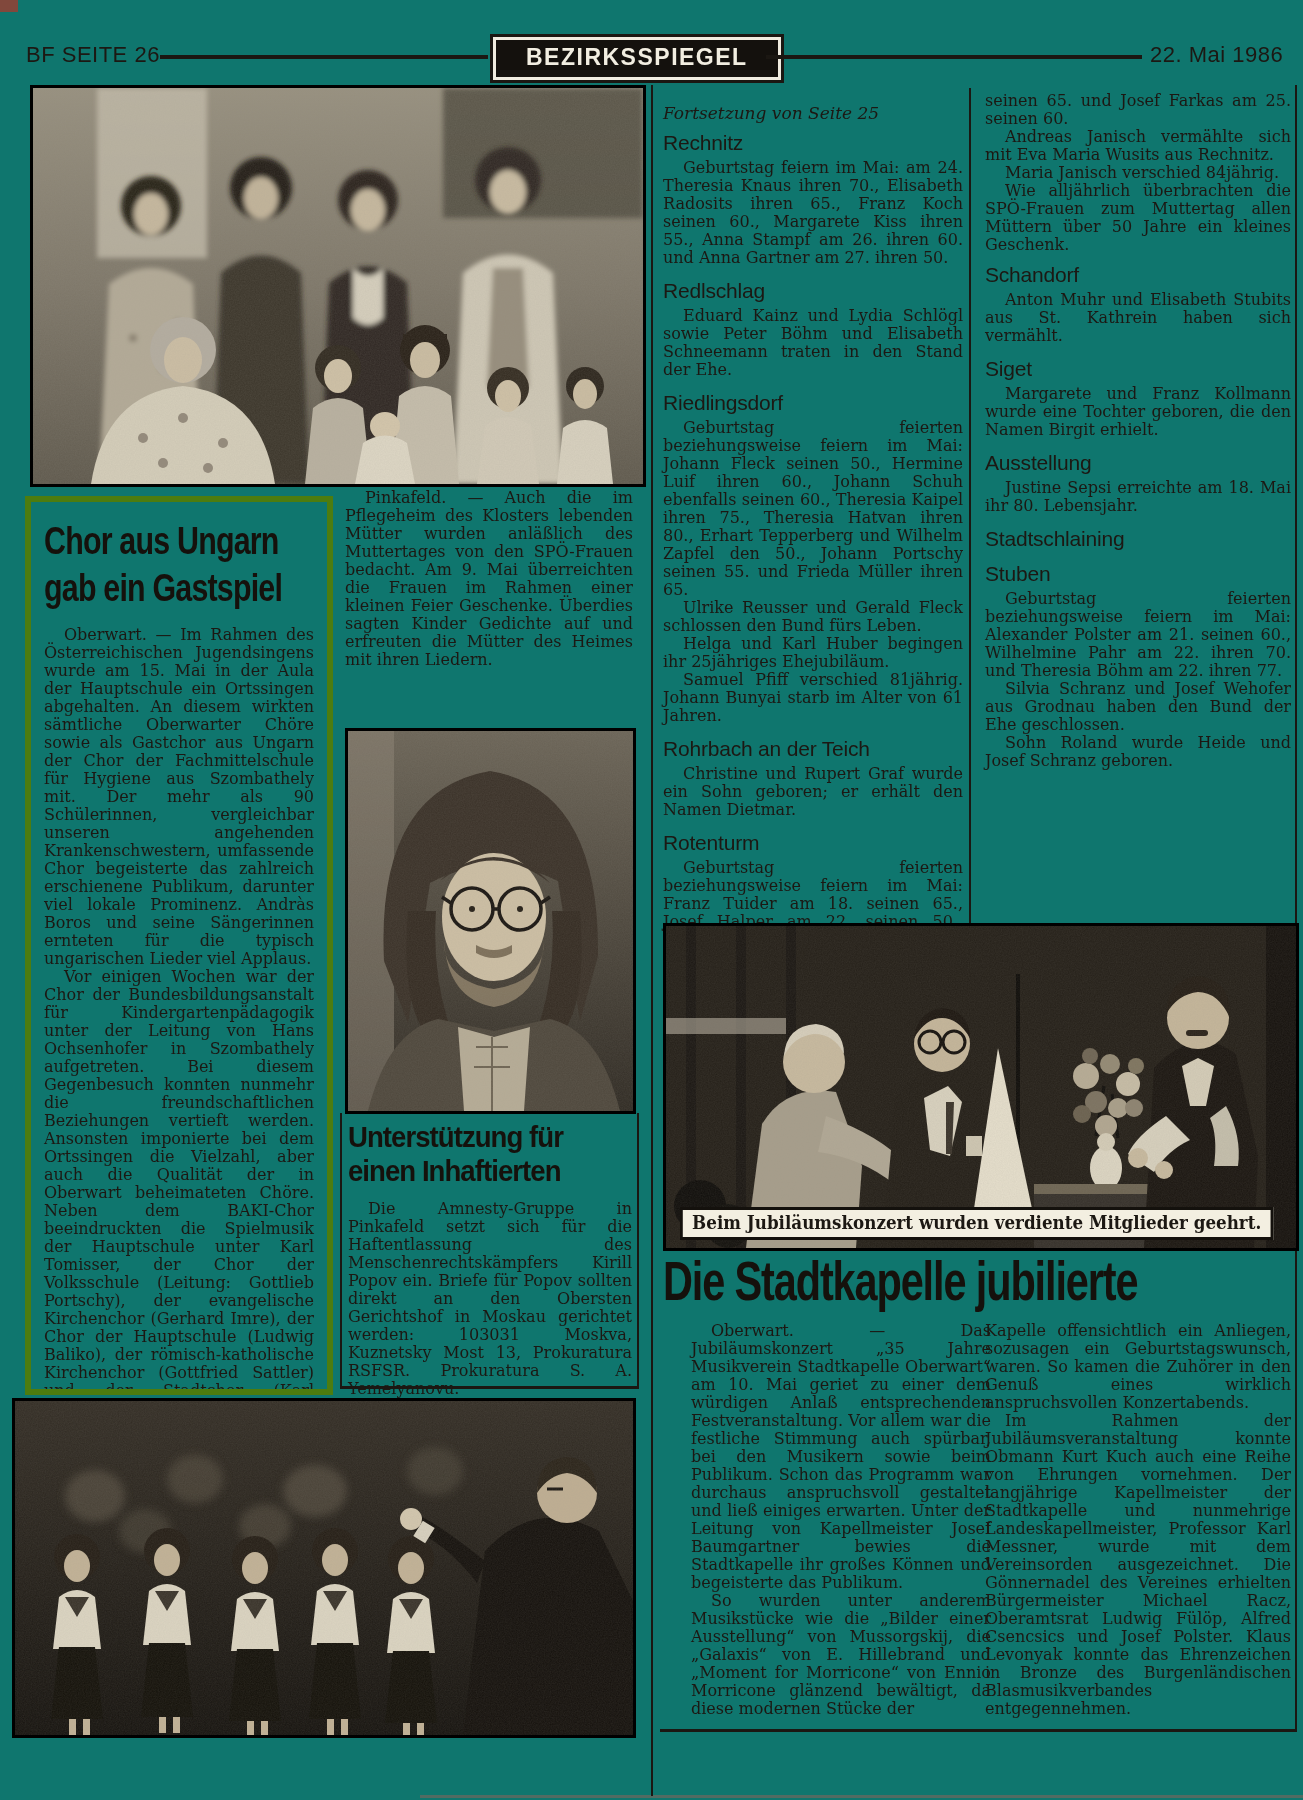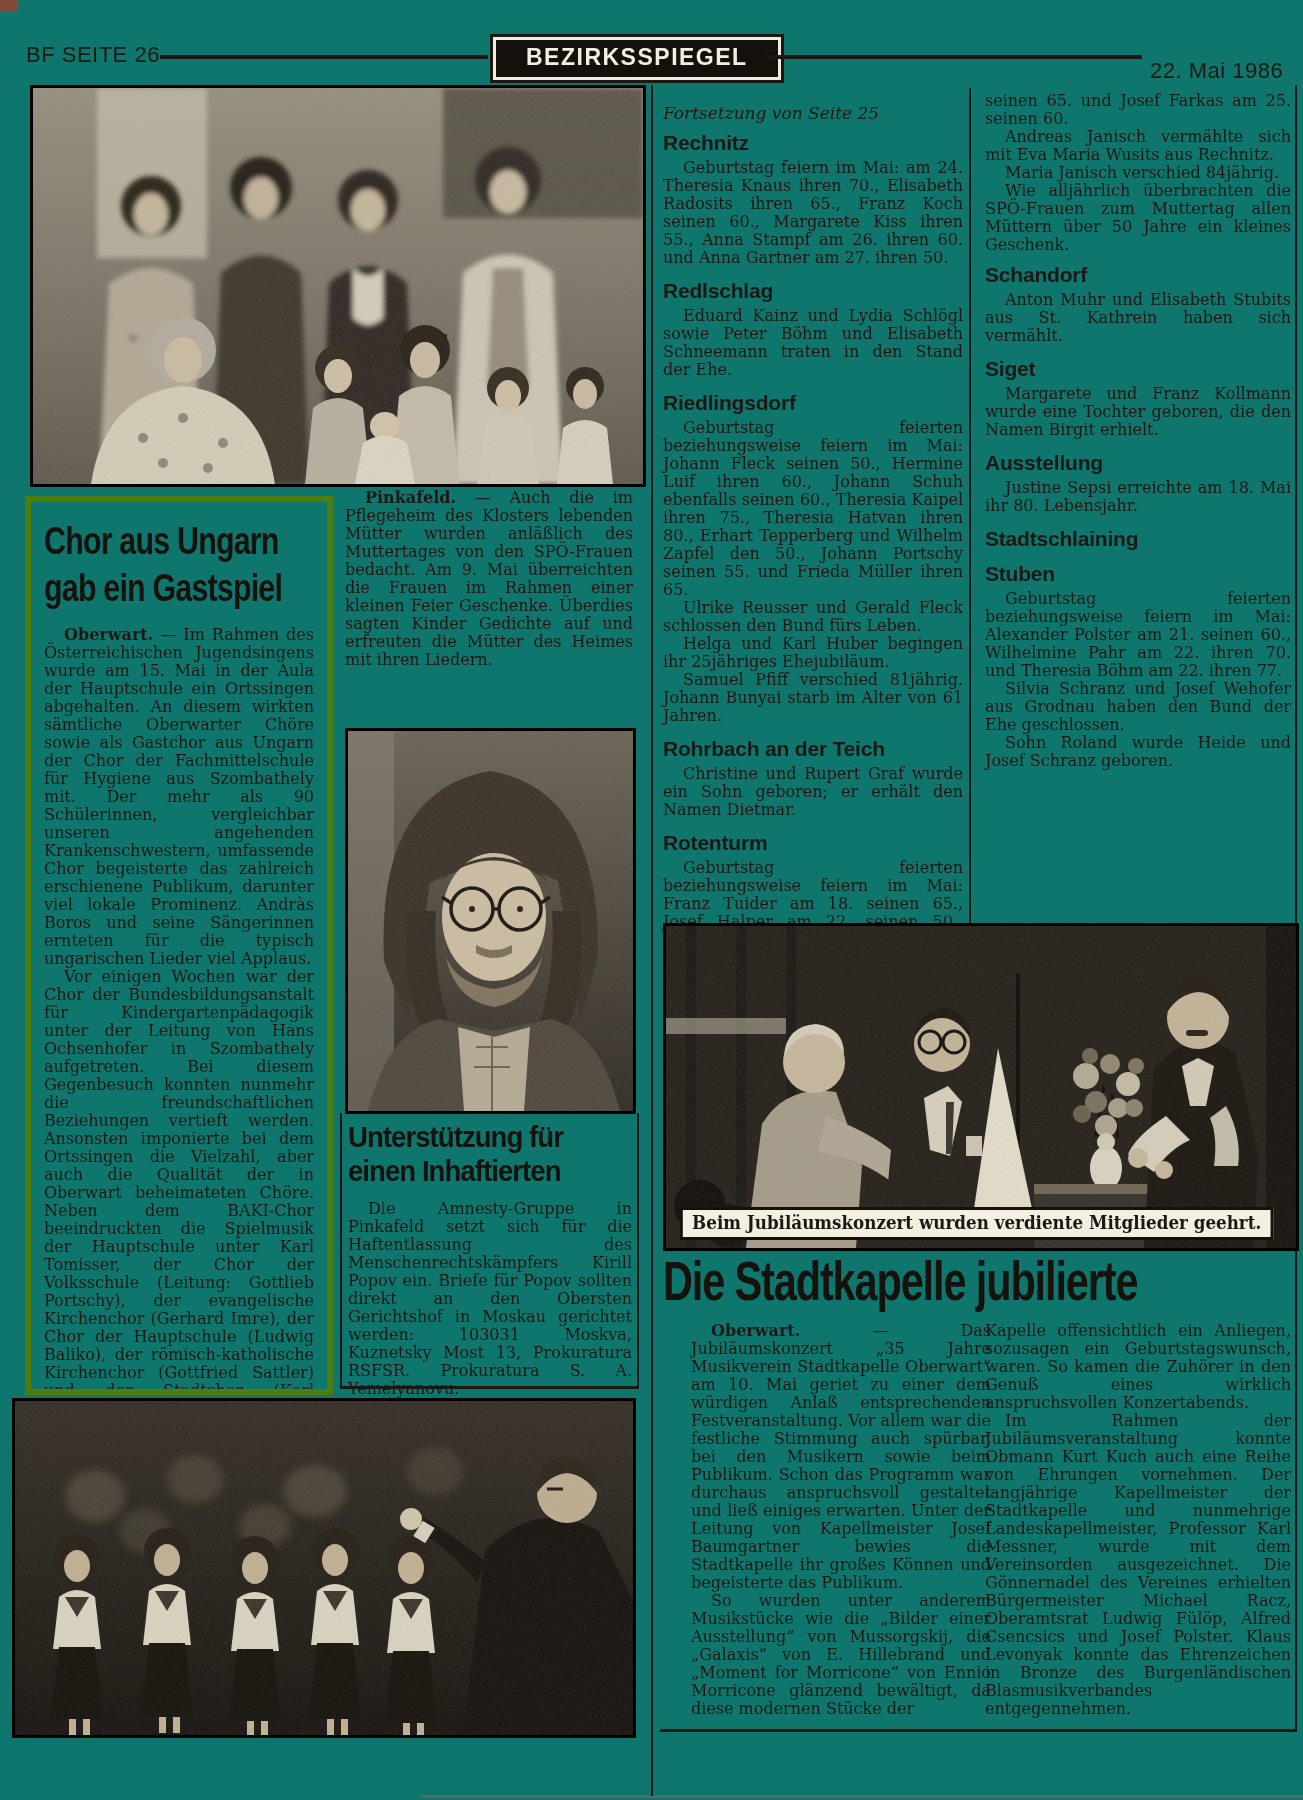--- a/index.html
+++ b/index.html
@@ -17,23 +17,23 @@
   
   .photo{position:absolute;border:3px solid #000000;background:#6e675c;overflow:hidden;text-decoration:underline;}
   .photo svg{display:block;width:100%;height:100%;}
   .photo-caption{position:absolute;left:14px;bottom:8px;background:#f3efe1;border:3px solid #14110d;
                  padding:2px 10px 4px;font-weight:bold;font-size:18px;white-space:nowrap;
                  transform:scaleX(.93);transform-origin:0 100%;}
   
   .flow{font-size:16px;line-height:18px;text-align:justify;hyphens:auto;}
   .bp{margin:0;text-indent:20px;}
   .bp.noindent{text-indent:0;}
-  .lead-in{font-weight:bold;}
+  .lead-in{font-weight:normal;}
   .cont-note{font-style:italic;font-size:17px;margin:0 0 8px;text-align:left;}
-  .town{font-family:"Liberation Sans","DejaVu Sans",sans-serif;font-weight:700;font-size:21px;
+  .town{font-family:"Liberation Sans","DejaVu Sans",sans-serif;font-weight:400;font-size:21px;
         line-height:22px;margin:13px 0 5px;text-align:left;letter-spacing:-.2px;}
   .town:first-of-type{margin-top:10px;}
   
   .chor-box{position:absolute;border:6px solid #4d7c0f;box-sizing:border-box;padding:10px 13px 0;overflow:hidden;}
   .chor-title{margin:6px 0 14px;font-size:38px;line-height:47px;color:#15110c;}
   .cline{display:block;font-family:"Liberation Sans",sans-serif;font-weight:700;letter-spacing:-1px;
          transform:scaleX(.8);transform-origin:0 50%;white-space:nowrap;}
   .sub-head{margin:0;font-size:29px;line-height:34px;color:#15110c;}
   .sub-head .cline{transform:scaleX(.95);}
   .stadt-headline{margin:0;font-size:56px;line-height:58px;color:#15110c;}
@@ -48,21 +48,21 @@
 
   <div class="scan-mark"></div>
   <div class="scan-bottom"></div>
 
   <div class="abs hdr-label" style="left:26px;top:42px;">BF  SEITE 26</div>
   <div class="rule" style="left:160px;top:55px;width:328px;height:4px;"></div>
   <div class="masthead-outer" style="left:490px;top:34px;">
     <div class="masthead-inner">BEZIRKSSPIEGEL</div>
   </div>
   <div class="rule" style="left:766px;top:55px;width:376px;height:4px;"></div>
-  <div class="abs hdr-label" style="left:1150px;top:42px;margin-top:16px;">22. Mai 1986</div>
+  <div class="abs hdr-label" style="left:1150px;top:42px;">22. Mai 1986</div>
 
   <div class="rule" style="left:651px;top:85px;width:2px;height:1711px;"></div>
   <div class="rule" style="left:969px;top:88px;width:2px;height:837px;"></div>
   <div class="rule" style="left:1295px;top:85px;width:2px;height:1647px;"></div>
   <div class="rule" style="left:660px;top:1729px;width:637px;height:3px;"></div>
 
   <div class="photo" style="left:30px;top:85px;width:610px;height:396px;" aria-label="Frauen und Kinder bei der Muttertagsfeier im Pflegeheim">
     <svg viewBox="0 0 610 396" preserveAspectRatio="none">
       <defs>
         <linearGradient id="p1bg" x1="0" y1="0" x2="0" y2="1">

